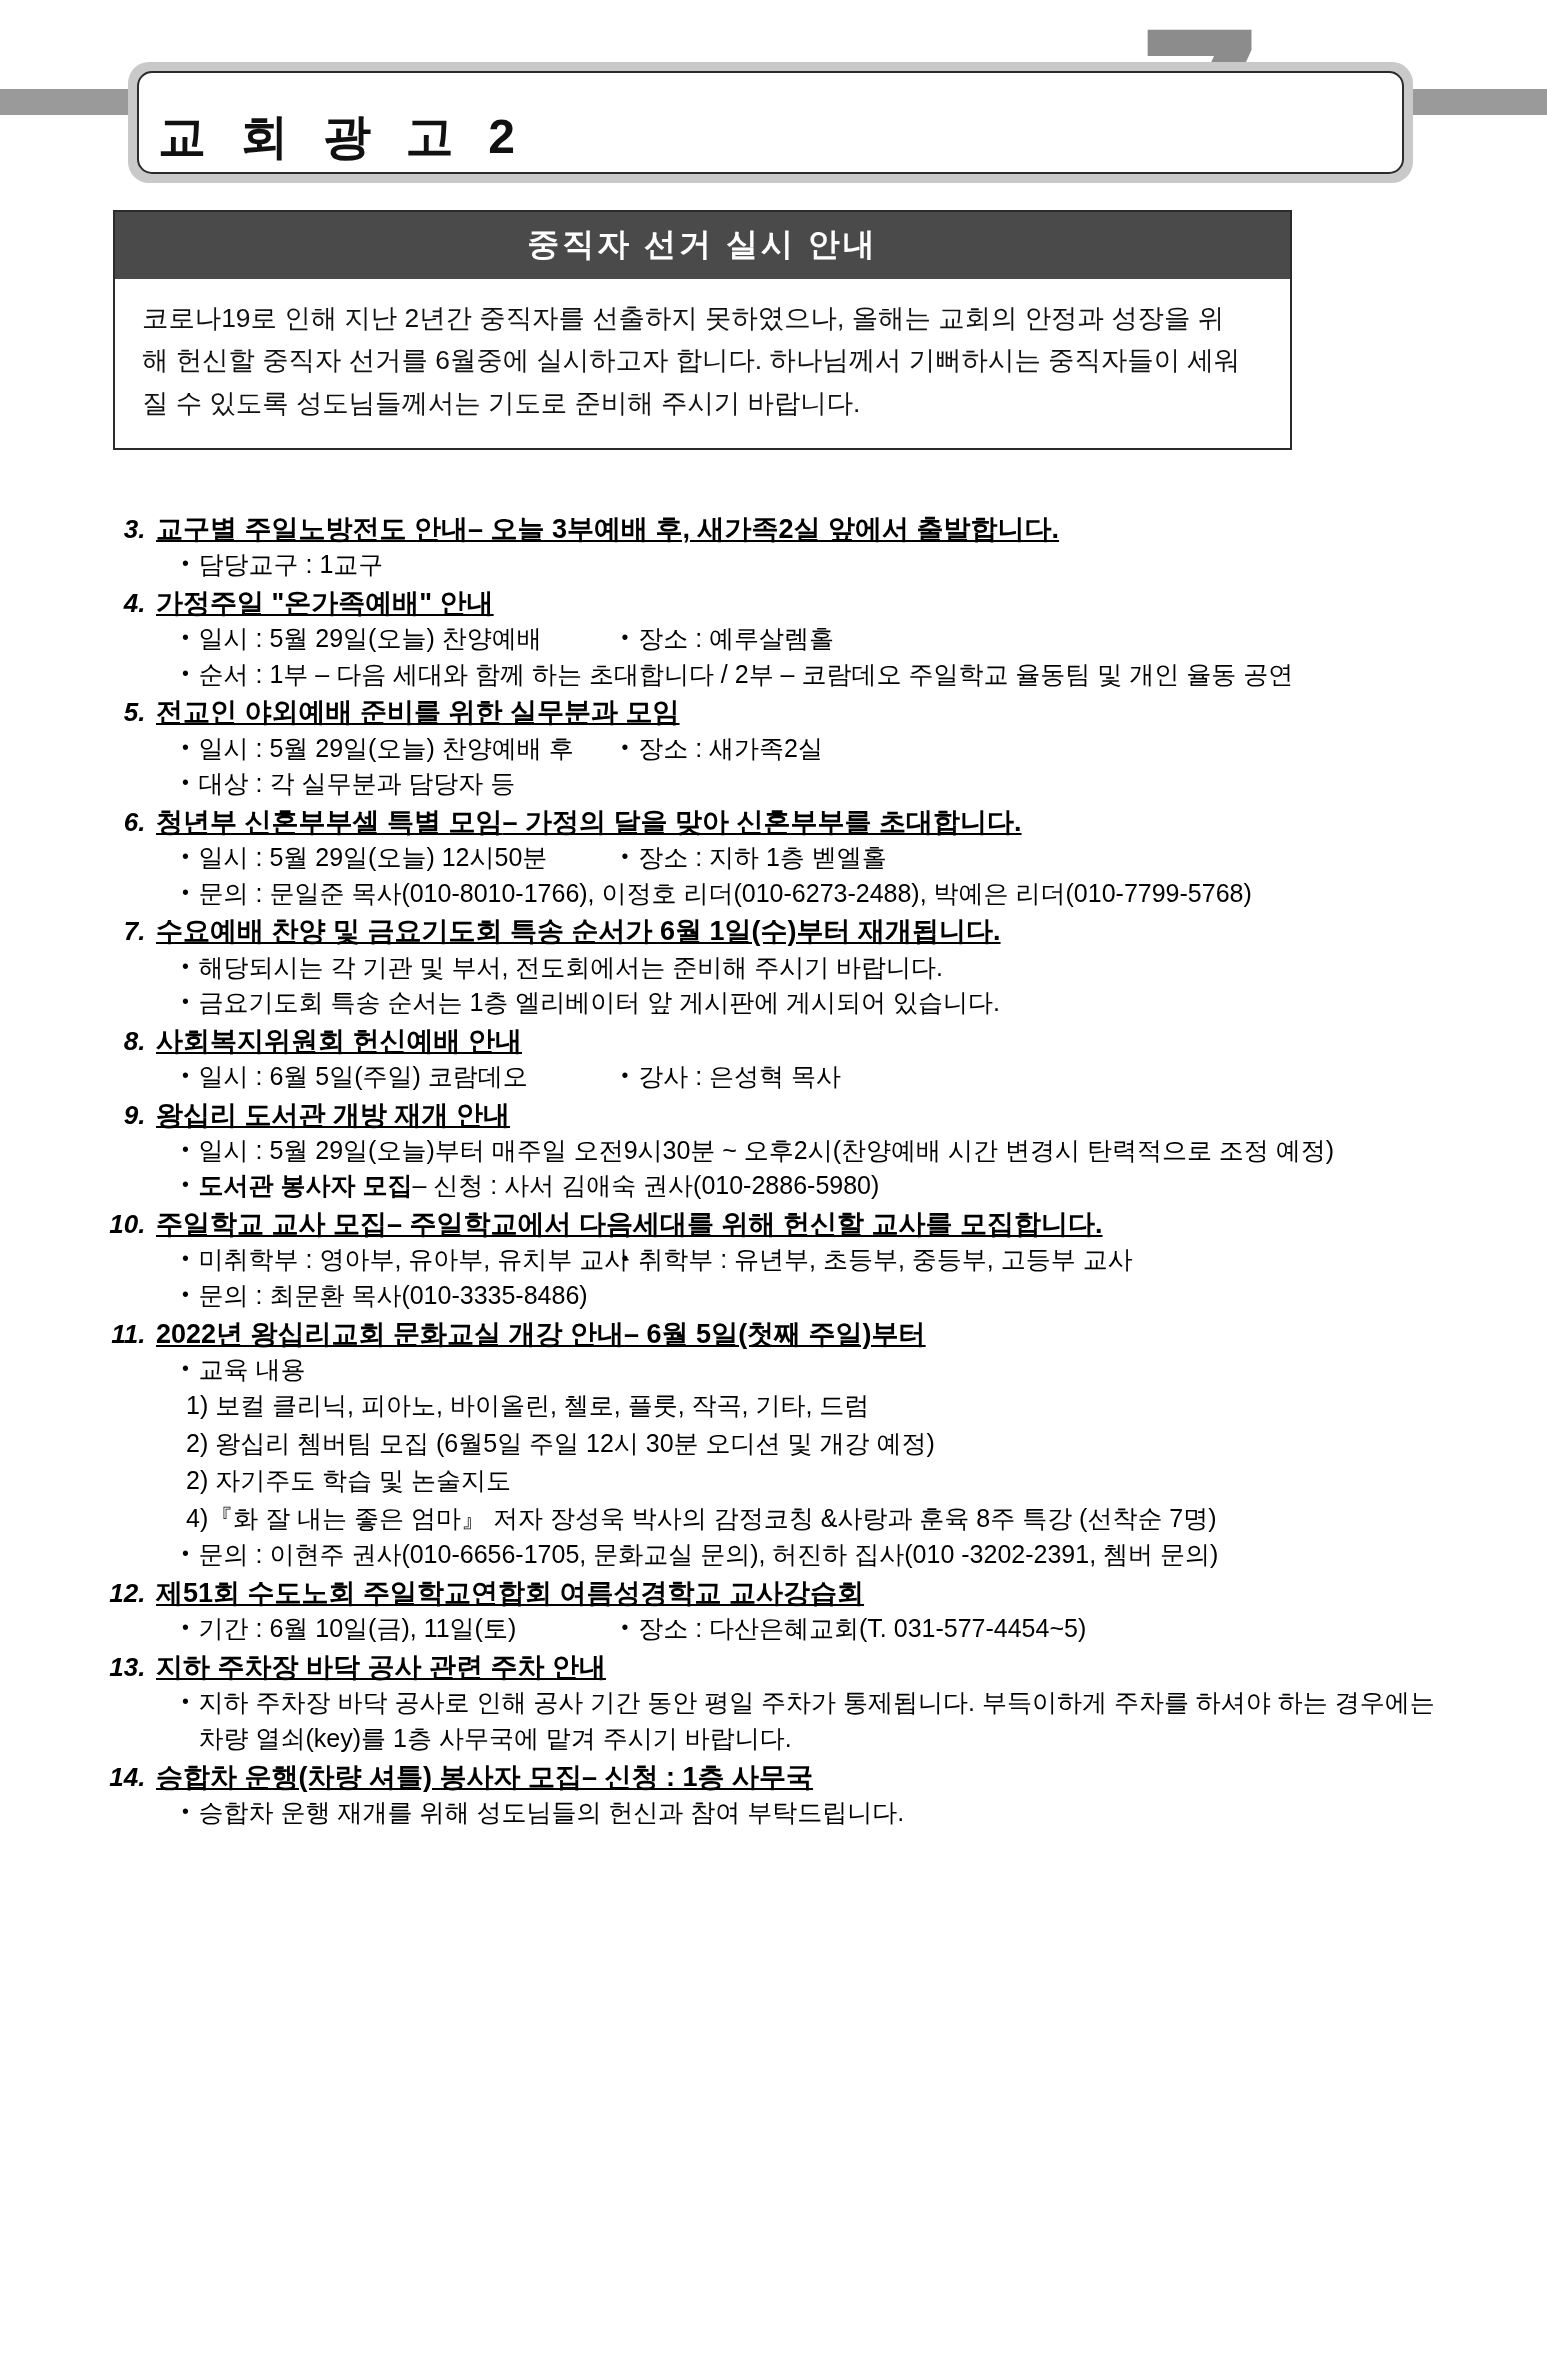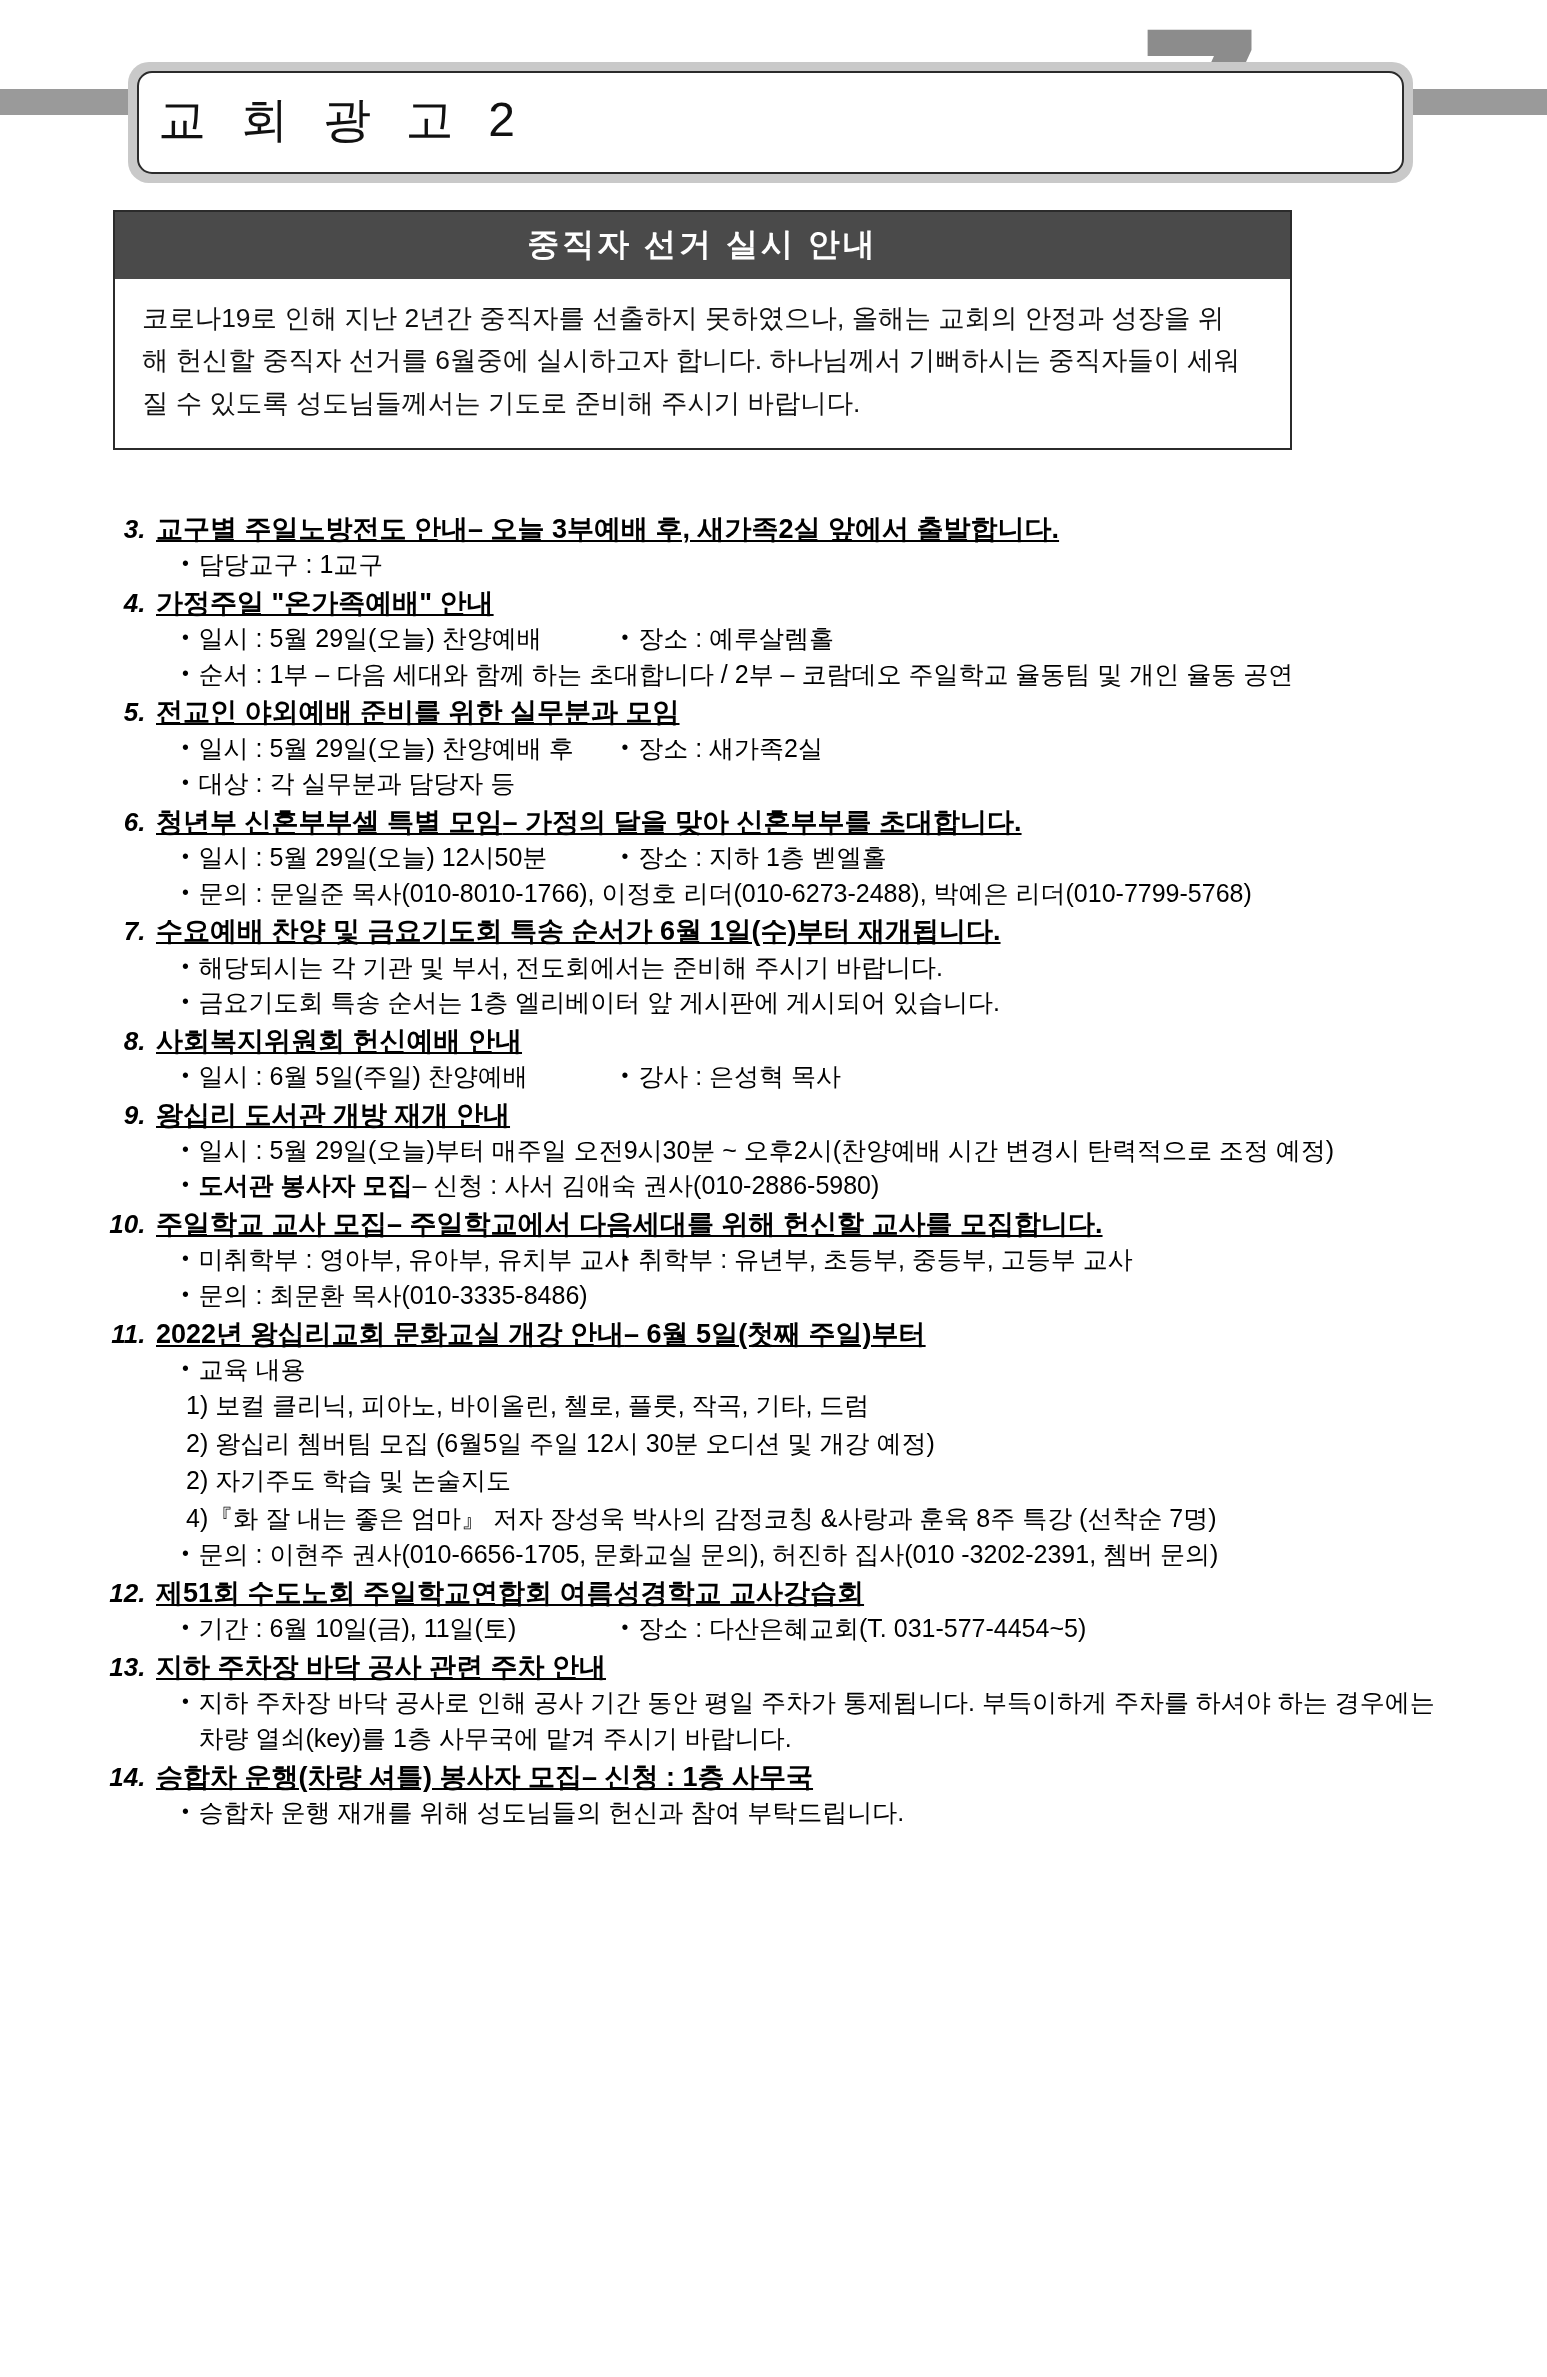--- a/index.html
+++ b/index.html
@@ -57,24 +57,24 @@
     top: 9px;
     left: 9px;
     right: 9px;
     bottom: 9px;
     background: #ffffff;
     border-radius: 15px;
     border: 2.3px solid #2b2b2b;
   }
   .title-text {
     position: absolute;
-    top: 53px;
+    top: 70px;
     left: 45px;
     font-size: 48px;
-    font-weight: normal;
+    font-weight: bold;
     letter-spacing: 10.6px;
     color: #111111;
     white-space: nowrap;
   }
 
   
   .notice-box {
     position: absolute;
     top: 210px;
     left: 113px;
@@ -263,21 +263,21 @@
       </div>
     </div>
     <div class="item">
       <div class="item-head">
         <span class="num">8.</span>
         <span class="head-text">사회복지위원회 헌신예배 안내</span>
       </div>
       <div class="subs">
         <div class="sub two-col">
           <span class="bullet">•</span>
-          <span class="txt first">일시 : 6월 5일(주일) 찬양예배</span>
+          <span class="txt first">일시 : 6월 5일(주일) 코람데오</span>
           <span class="bullet">•</span>
           <span class="txt">강사 : 은성혁 목사</span>
         </div>
       </div>
     </div>
     <div class="item">
       <div class="item-head">
         <span class="num">9.</span>
         <span class="head-text">왕십리 도서관 개방 재개 안내</span>
       </div>

